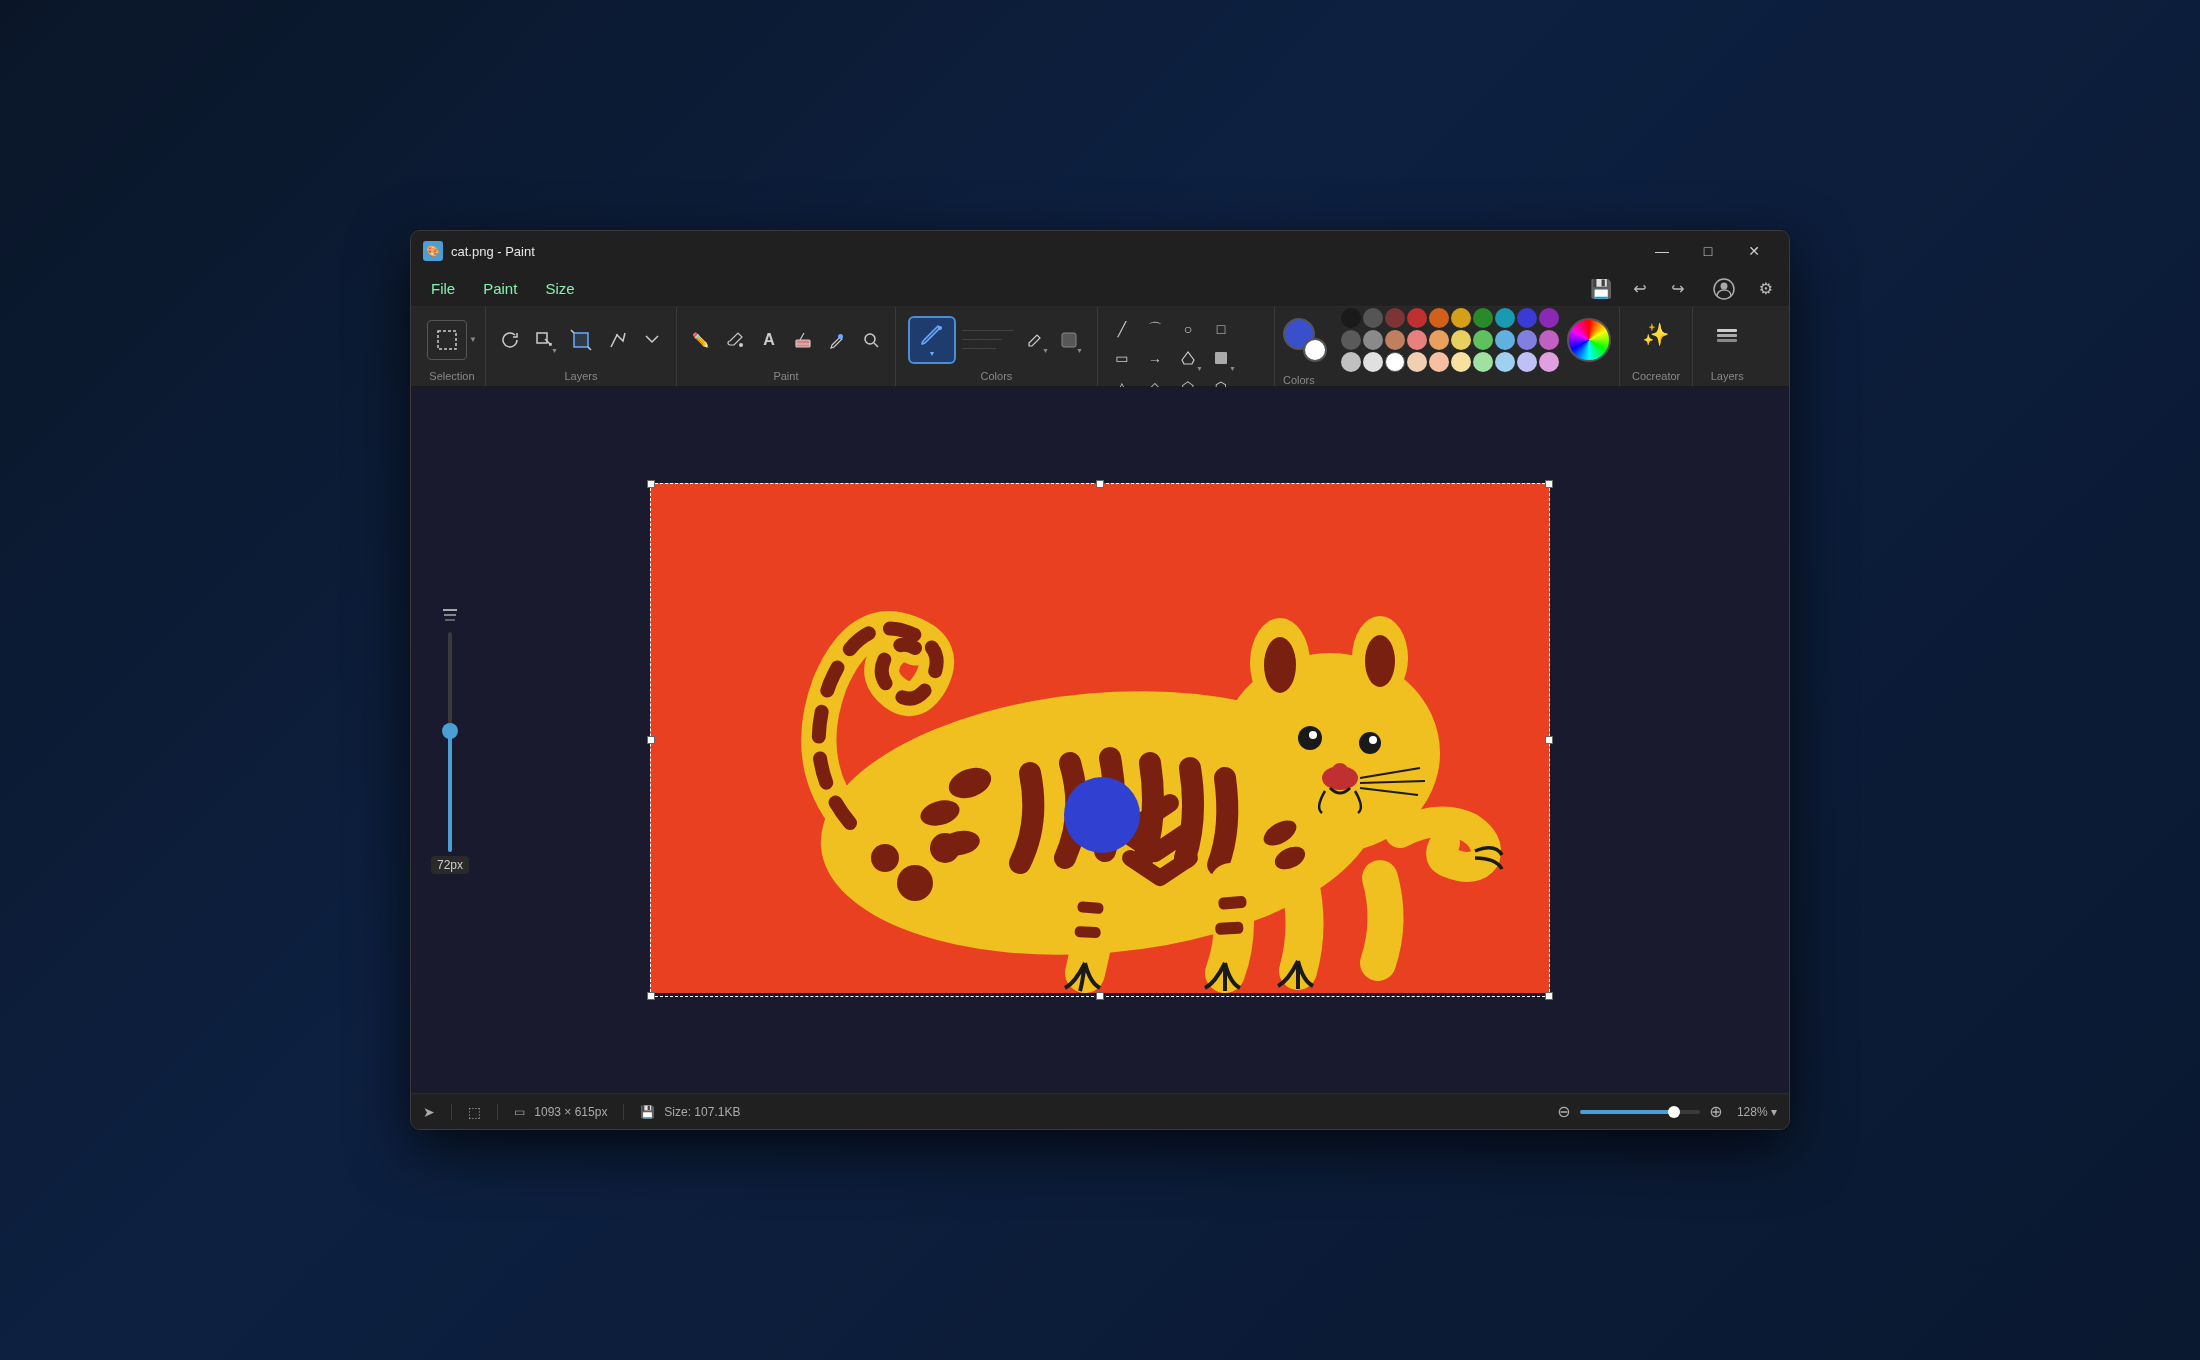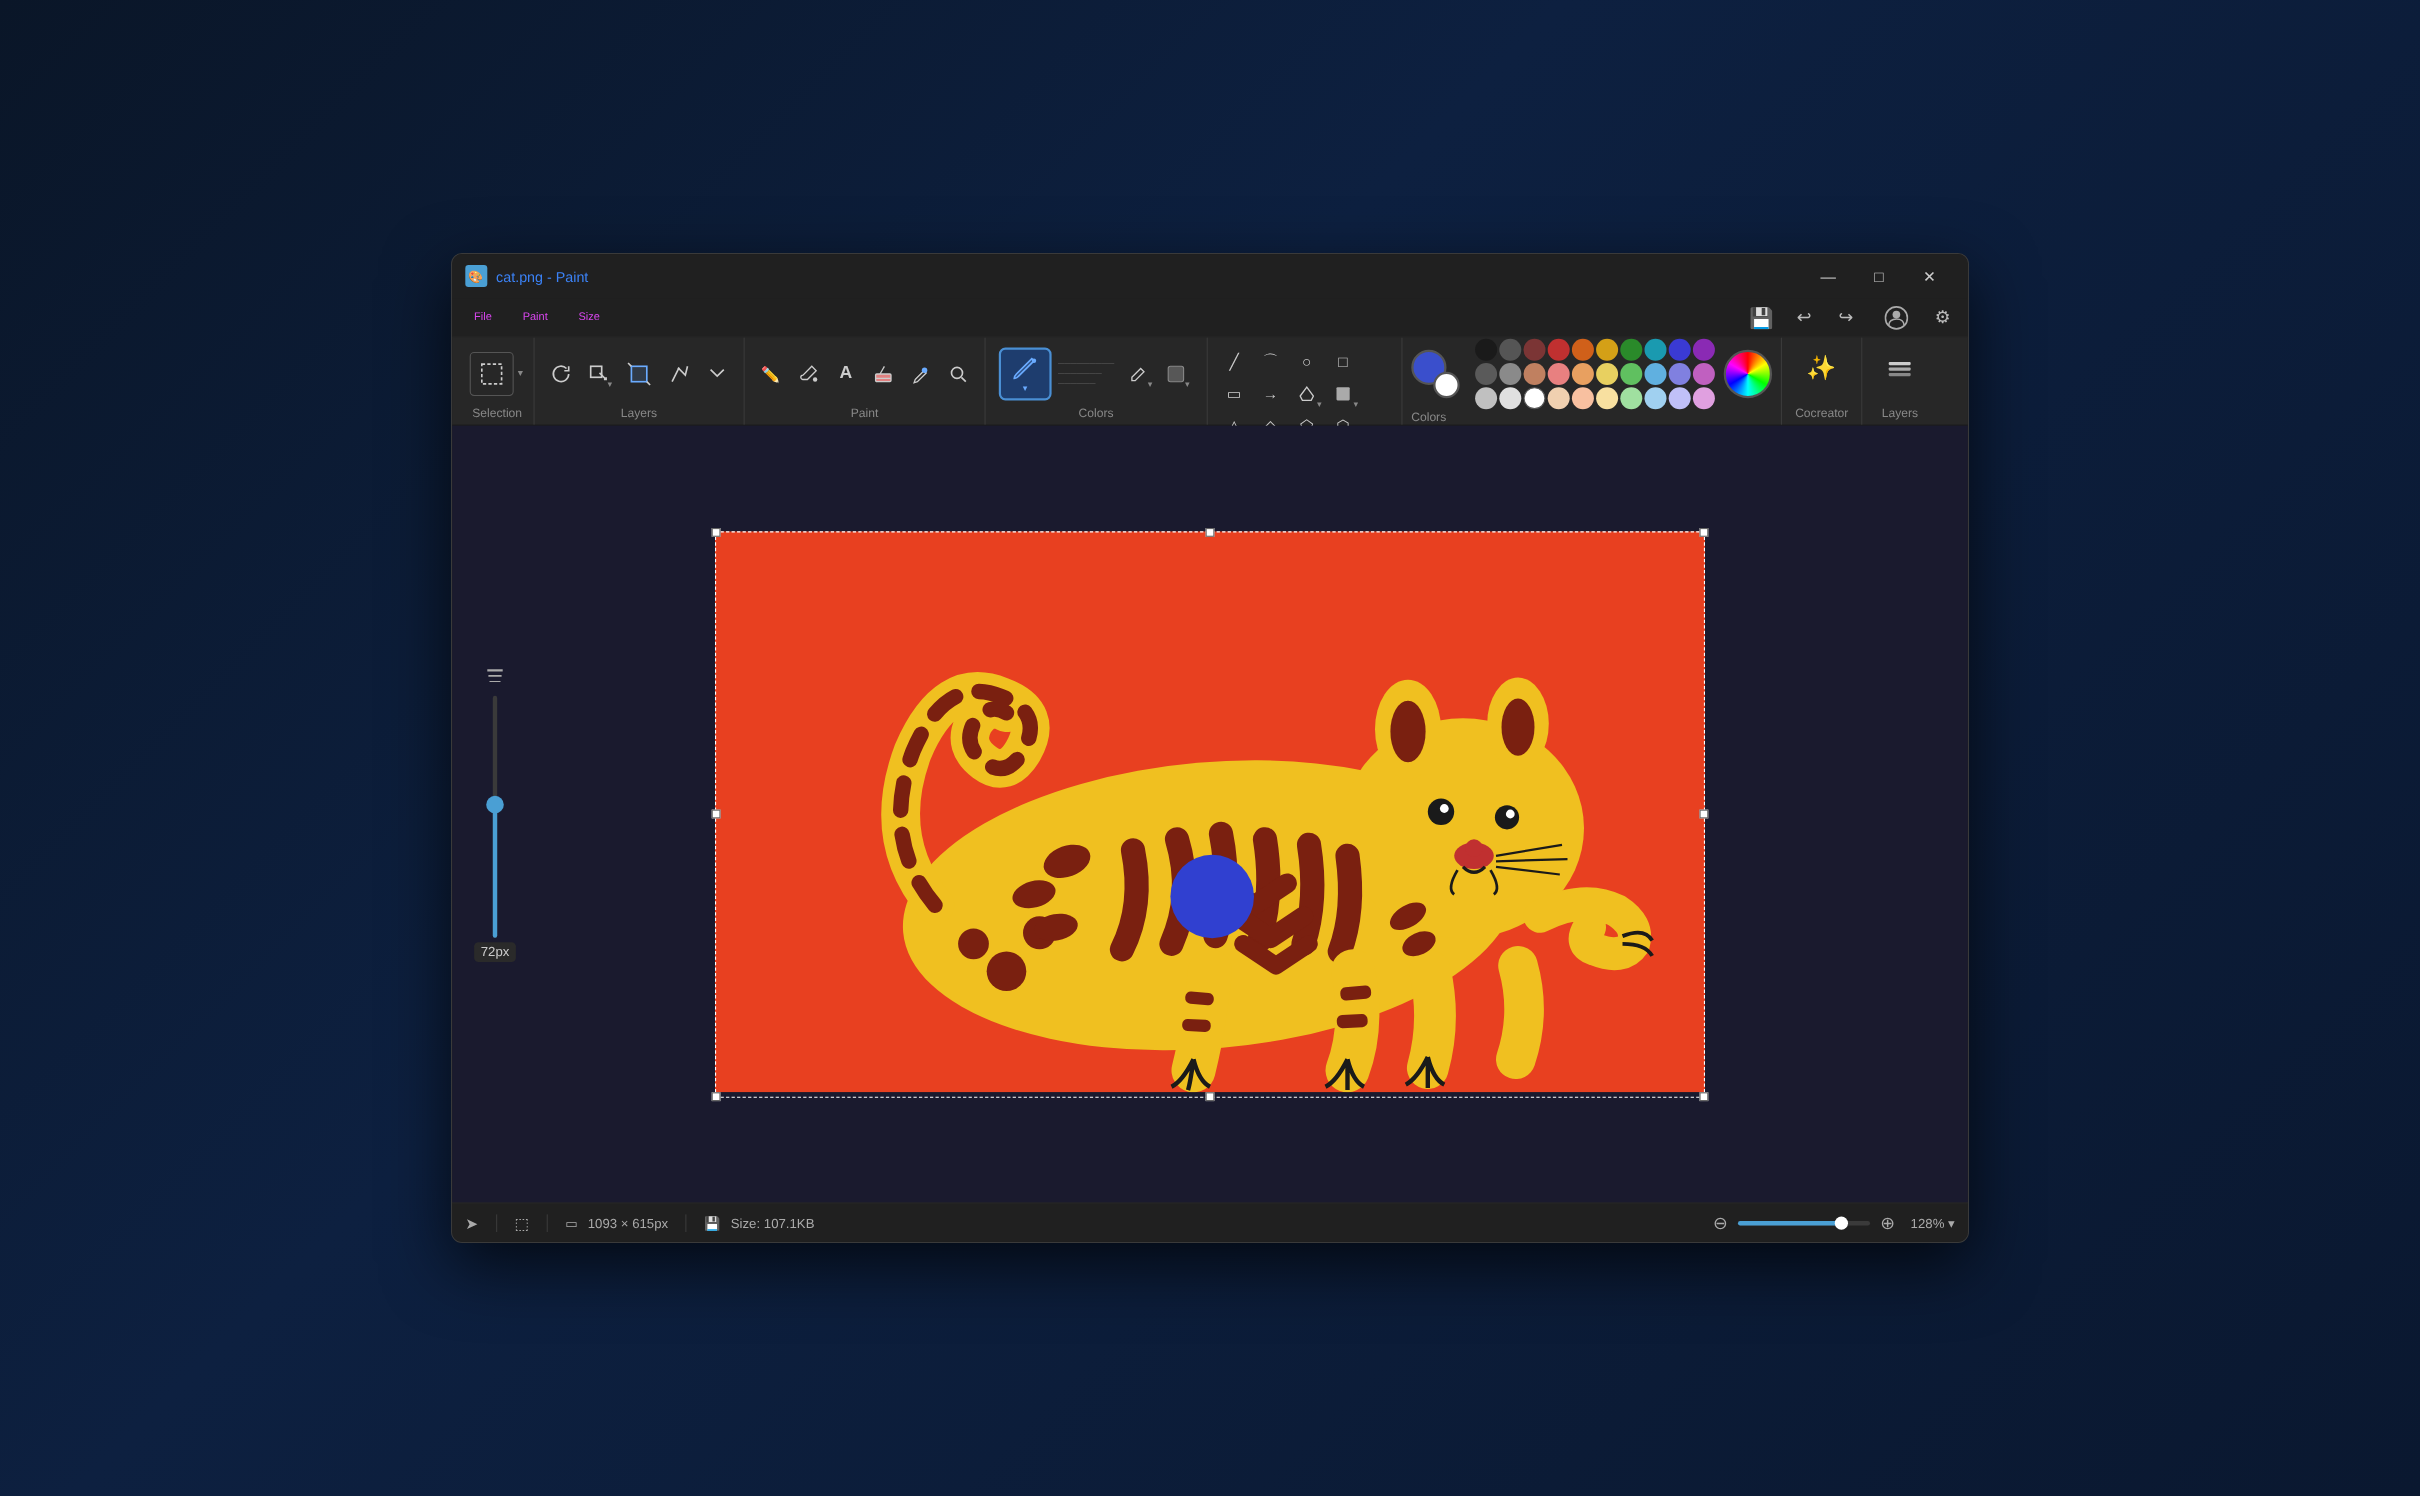--- a/index.html
+++ b/index.html
@@ -40,21 +40,21 @@
       border-radius: 3px;
       background: #4a9fd4;
       display: flex;
       align-items: center;
       justify-content: center;
       font-size: 11px;
       color: white;
     }
     .titlebar-title {
       font-size: 13px;
-      color: #3b82f6;
+      color: #e5e5e5;
       flex: 1;
     }
     .titlebar-controls {
       display: flex;
       gap: 0;
     }
     .titlebar-btn {
       width: 46px;
       height: 32px;
       display: flex;
@@ -71,22 +71,22 @@
       background: #202020;
       display: flex;
       align-items: center;
       padding: 0 8px;
       gap: 4px;
       flex-shrink: 0;
       border-bottom: 1px solid #2a2a2a;
     }
     .menu-item {
       padding: 4px 12px;
-      font-size: 10px;
-      color: #d946ef;
+      font-size: 15px;
+      color: #86efac;
       cursor: pointer;
       border-radius: 4px;
     }
     .menubar-actions {
       margin-left: auto;
       display: flex;
       align-items: center;
       gap: 8px;
     }
     .menubar-icon-btn {

